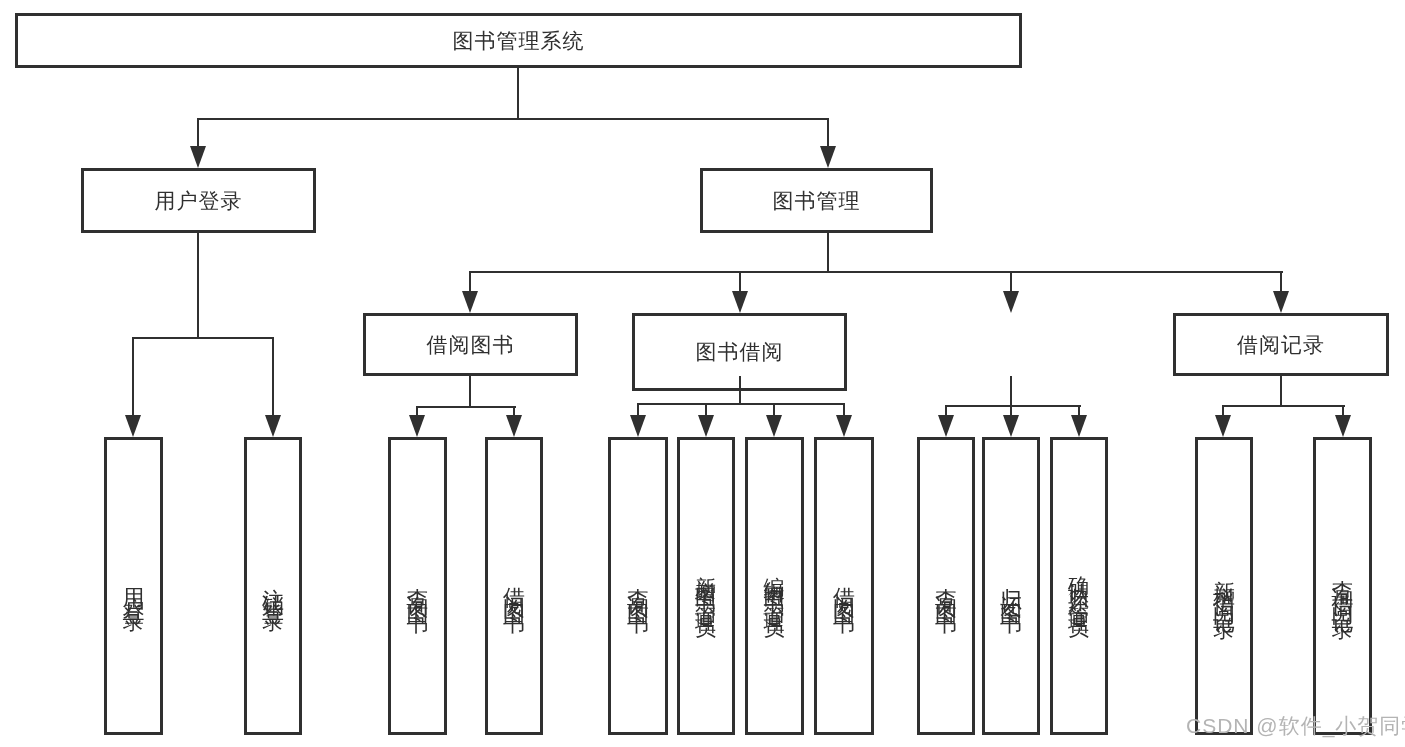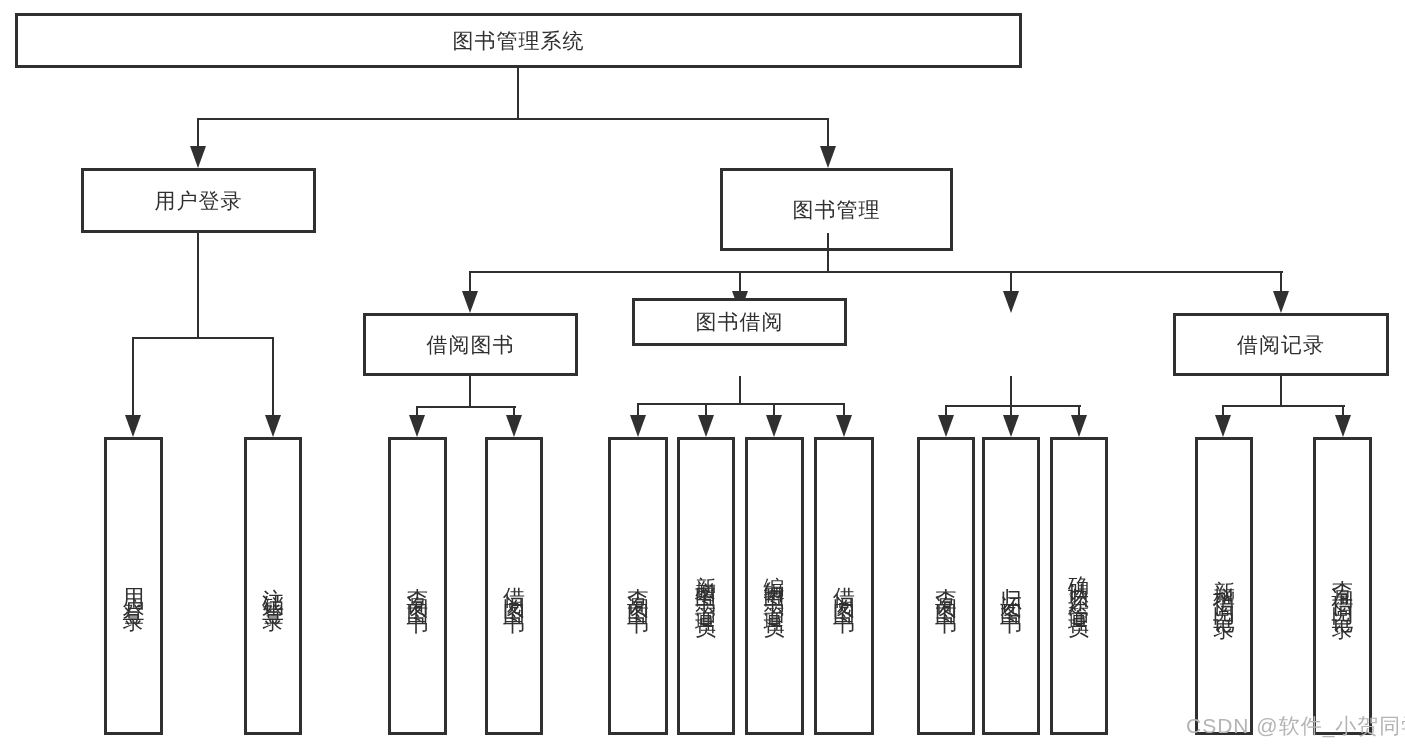--- a/index.html
+++ b/index.html
@@ -43,21 +43,21 @@
   <div class="vline" style="left:517px;top:68px;height:50px;"></div>
   <div class="hline" style="left:197px;top:118px;width:632px;"></div>
   <div class="vline" style="left:197px;top:118px;height:30px;"></div>
   <div class="arrow" style="left:190px;top:146px;"></div>
   <div class="vline" style="left:827px;top:118px;height:30px;"></div>
   <div class="arrow" style="left:820px;top:146px;"></div>
 
   <div class="box" style="left:81px;top:168px;width:235px;height:65px;">
     <span>用户登录</span>
   </div>
-  <div class="box" style="left:720px;top:168px;width:233px;height:83px;">
+  <div class="box" style="left:700px;top:168px;width:233px;height:65px;">
     <span>图书管理</span>
   </div>
 
   <div class="vline" style="left:197px;top:233px;height:104px;"></div>
   <div class="hline" style="left:132px;top:337px;width:142px;"></div>
   <div class="vline" style="left:132px;top:337px;height:80px;"></div>
   <div class="arrow" style="left:125px;top:415px;"></div>
   <div class="vline" style="left:272px;top:337px;height:80px;"></div>
   <div class="arrow" style="left:265px;top:415px;"></div>
 
@@ -68,21 +68,21 @@
   <div class="vline" style="left:739px;top:271px;height:22px;"></div>
   <div class="arrow" style="left:732px;top:291px;"></div>
   <div class="vline" style="left:1010px;top:271px;height:22px;"></div>
   <div class="arrow" style="left:1003px;top:291px;"></div>
   <div class="vline" style="left:1280px;top:271px;height:22px;"></div>
   <div class="arrow" style="left:1273px;top:291px;"></div>
 
   <div class="box" style="left:363px;top:313px;width:215px;height:63px;">
     <span>借阅图书</span>
   </div>
-  <div class="box" style="left:632px;top:298px;width:215px;height:48px;">
+  <div class="box" style="left:632px;top:313px;width:215px;height:78px;">
     <span>图书借阅</span>
   </div>
   <div class="box" style="left:1173px;top:313px;width:216px;height:63px;">
     <span>借阅记录</span>
   </div>
 
   <div class="vline" style="left:469px;top:376px;height:32px;"></div>
   <div class="hline" style="left:416px;top:406px;width:100px;"></div>
   <div class="vline" style="left:416px;top:406px;height:11px;"></div>
   <div class="arrow" style="left:409px;top:415px;"></div>

